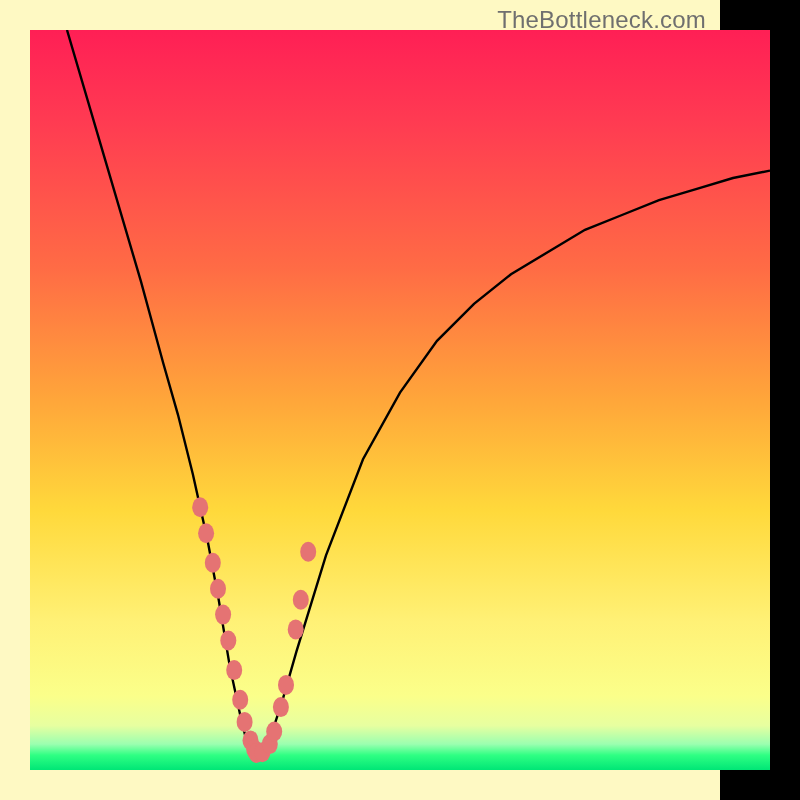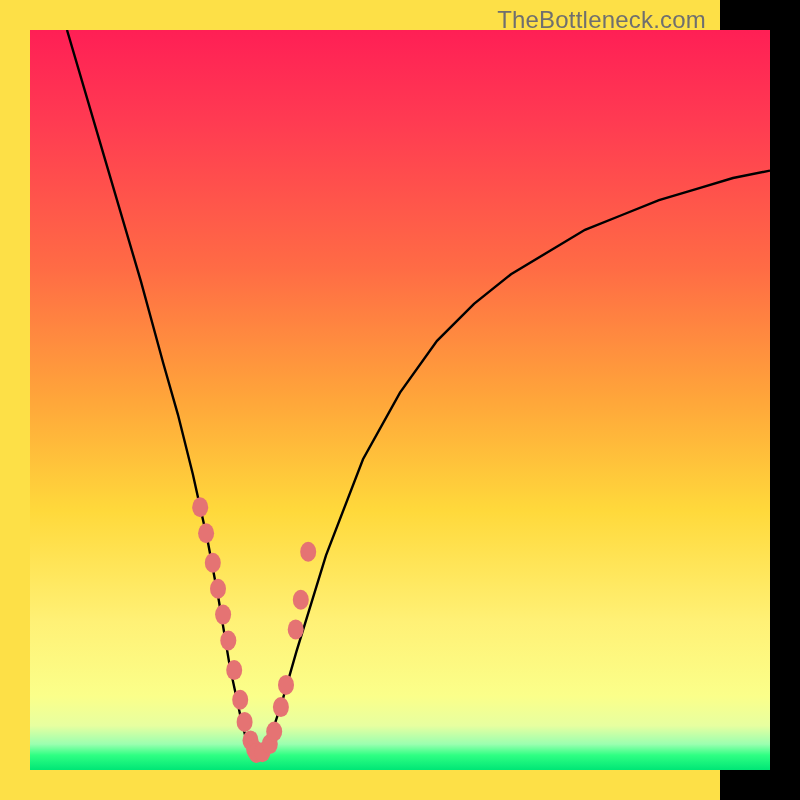--- a/index.html
+++ b/index.html
@@ -10,21 +10,21 @@
     overflow: hidden;
     background: #000;
     font-family: Arial, Helvetica, sans-serif;
   }
   .frame {
     position: absolute;
     left: 0;
     top: 0;
     width: 720px;
     height: 800px;
-    background: #fde047;
+    background: #fef9c3;
     text-align: center;
   }
   .plot {
     position: absolute;
     left: 30px;
     top: 30px;
     width: 740px;
     height: 740px;
     
     background: linear-gradient(

